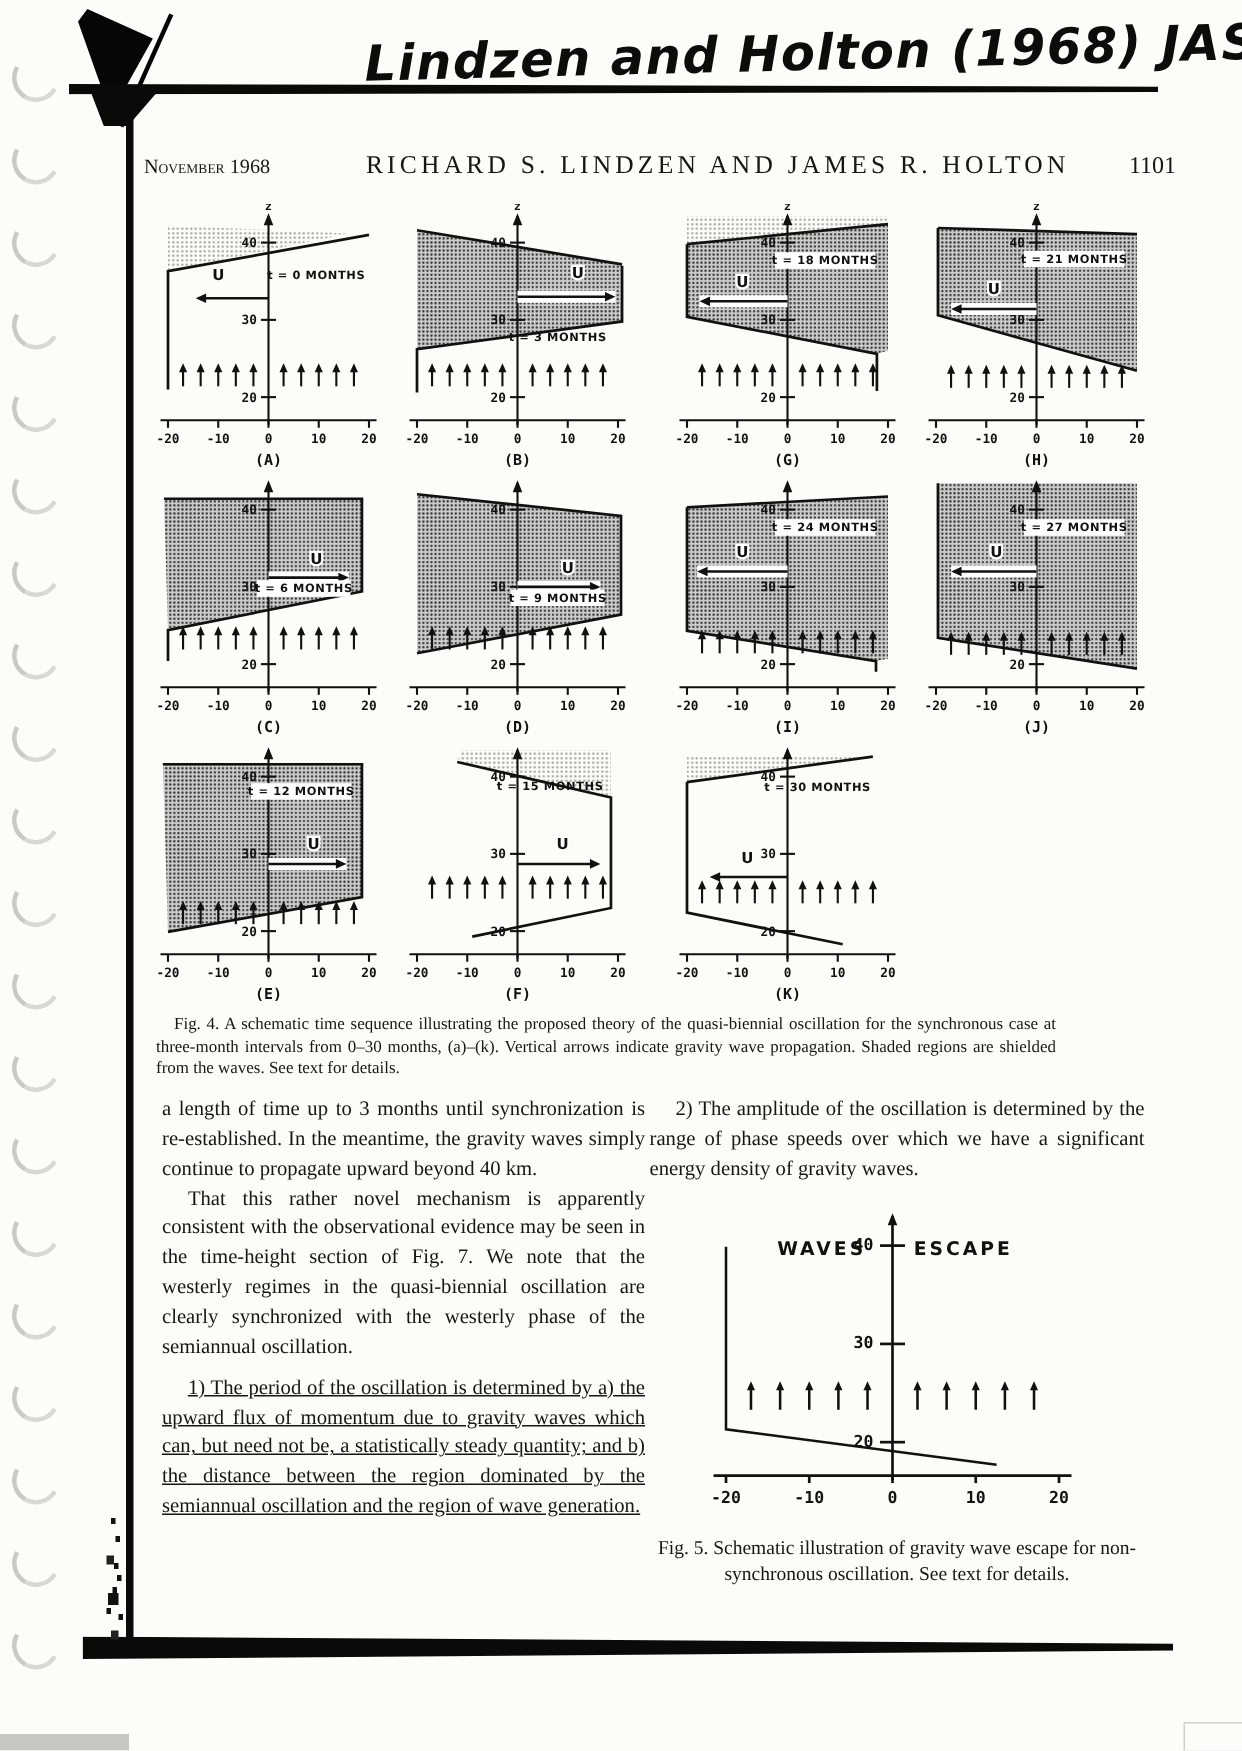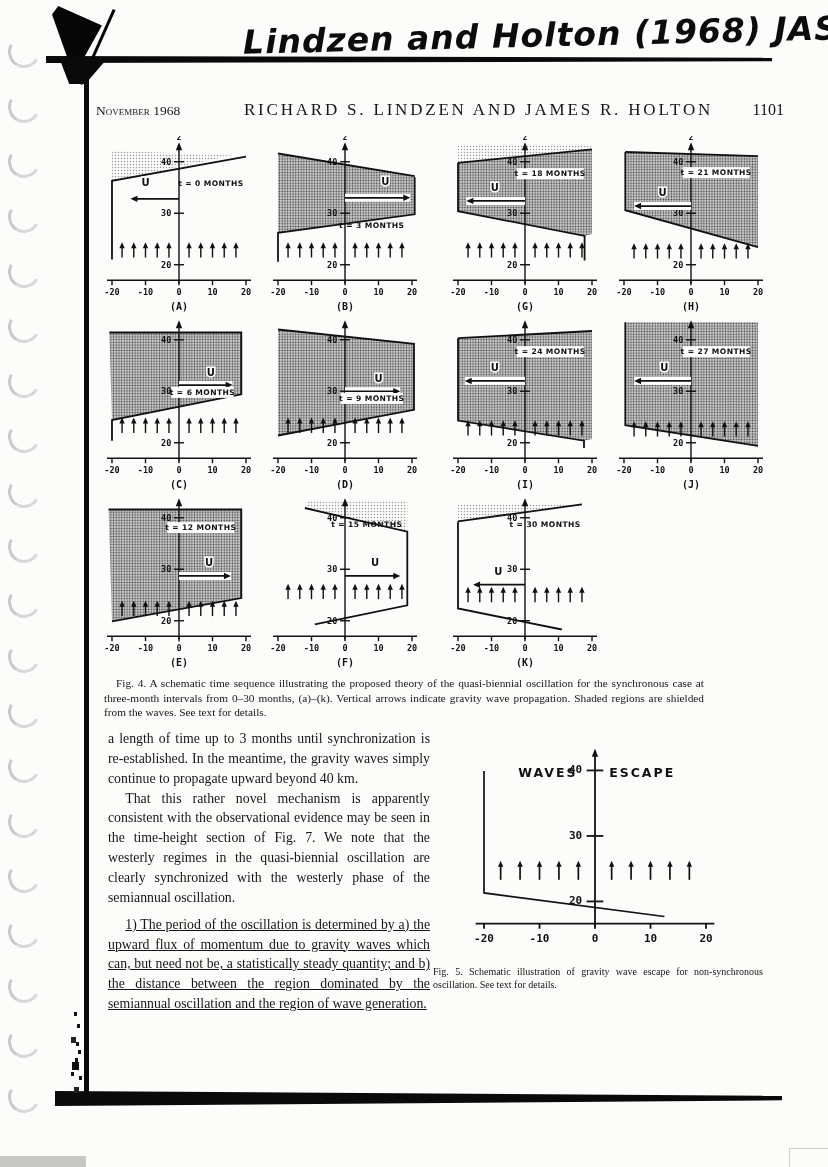--- a/index.html
+++ b/index.html
@@ -40,21 +40,21 @@
   .cap4{position:absolute;left:104px;top:676px;width:600px;margin:0;
         font-size:11.3px;line-height:1.3;text-align:justify;text-indent:12px;}
   
   .col{position:absolute;top:729px;font-size:13.8px;line-height:1.44;text-align:justify;}
   .col.left{left:108px;width:322px;}
   .col.right{left:433px;width:330px;}
   .col p{margin:0;}
   .col p.indent{text-indent:1.25em;}
   .col p.gap{margin-top:7px;text-decoration:underline;}
   .fig5wrap{margin-top:10px;text-align:center;}
-  .cap5{font-size:10px;line-height:1.3;margin:3px 6px 0 6px;}
+  .cap5{font-size:13px;line-height:1.3;text-align:center;margin:3px 6px 0 6px;}
   
   svg text{fill:#111;}
   .tick{font:700 8.5px "DejaVu Sans Mono",monospace;}
   .tick5{font:700 11px "DejaVu Sans Mono",monospace;}
   .zlab{font:700 8px "DejaVu Sans Mono",monospace;}
   .tlab{font:700 7.6px "DejaVu Sans",sans-serif;letter-spacing:.4px;}
   .ulab{font:700 10px "DejaVu Sans",sans-serif;}
   .halo{stroke:#fff;stroke-width:3px;paint-order:stroke;}
   .letter{font:700 10px "DejaVu Sans Mono",monospace;}
   .inner5{font:700 12.5px "DejaVu Sans",sans-serif;letter-spacing:2px;}
@@ -765,20 +765,23 @@
     </div>
   </div>
 <p class="cap4">Fig. 4. A schematic time sequence illustrating the proposed theory of the quasi-biennial oscillation for the synchronous case at three-month intervals from 0–30 months, (a)–(k). Vertical arrows indicate gravity wave propagation. Shaded regions are shielded from the waves. See text for details.</p>
 
 <div class="col left" id="colL">
     <p class="">a length of time up to 3 months until synchronization is re-established. In the meantime, the gravity waves simply continue to propagate upward beyond 40 km.</p>
     <p class="indent">That this rather novel mechanism is apparently consistent with the observational evidence may be seen in the time-height section of Fig. 7. We note that the westerly regimes in the quasi-biennial oscillation are clearly synchronized with the westerly phase of the semiannual oscillation.</p>
     <p class="indent gap">1) The period of the oscillation is determined by a) the upward flux of momentum due to gravity waves which can, but need not be, a statistically steady quantity; and b) the distance between the region dominated by the semiannual oscillation and the region of wave generation.</p>
   </div>
 <div class="col right" id="colR">
+  <div id="colRtext">
+      <p class="indent">2) The amplitude of the oscillation is determined by the range of phase speeds over which we have a significant energy density of gravity waves.</p>
+    </div>
   <div class="fig5wrap" id="fig5"><svg width="310" height="220" viewBox="0 0 310 220">
         <defs>
           <pattern id="dk12" width="2.7" height="2.7" patternUnits="userSpaceOnUse">
             <rect width="2.7" height="2.7" fill="#cbcbcb"></rect>
             <circle cx="1.35" cy="1.35" r="0.8" fill="#3a3a3a"></circle>
           </pattern>
           <pattern id="lt12" width="3" height="3" patternUnits="userSpaceOnUse">
             <circle cx="1.5" cy="1.5" r="0.75" fill="#9a9a9a"></circle>
           </pattern>
         </defs>

